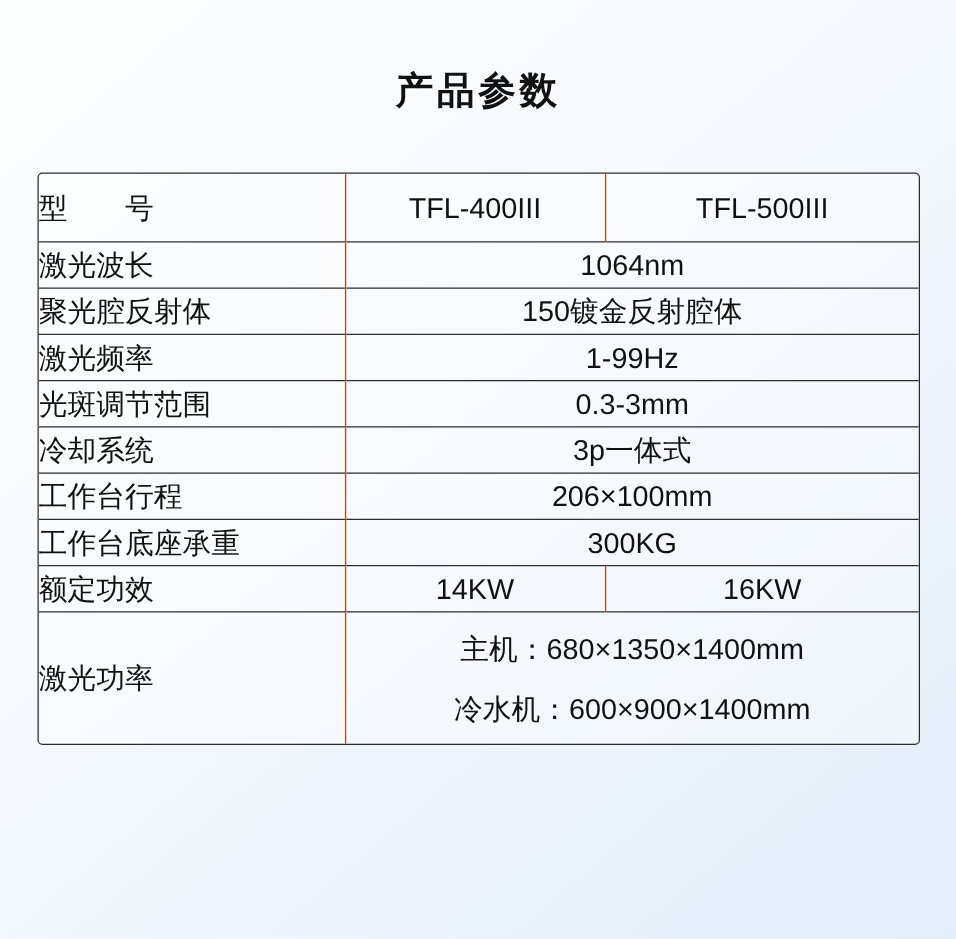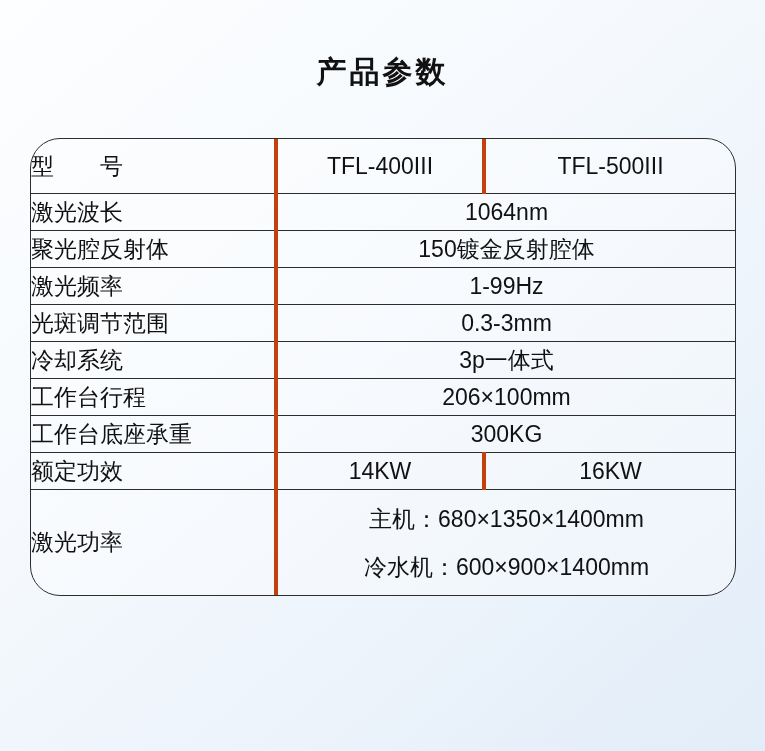--- a/index.html
+++ b/index.html
@@ -28,34 +28,34 @@
     font-weight: 700;
     letter-spacing: 3px;
     color: #111;
   }
   .table-wrap {
     position: absolute;
     left: 30px;
     top: 138px;
     width: 704px;
     border: 1px solid #2d2d2d;
-    border-radius: 30px;
+    border-radius: 4px;
     overflow: hidden;
     background: rgba(255, 255, 255, 0.35);
   }
   table.spec {
     width: 100%;
     border-collapse: collapse;
     table-layout: fixed;
     color: #111;
   }
   table.spec td {
     font-size: 23px;
     border-top: 1px solid #2d2d2d;
-    border-left: 4px solid #c2410c;
+    border-left: 1px solid #c2410c;
     vertical-align: middle;
     padding: 0;
     overflow: hidden;
     white-space: nowrap;
   }
   table.spec tr td:first-child { border-left: none; }
   table.spec tr.r-header td { border-top: none; }
   td.label {
     text-align: left;
     padding-left: 34px;

